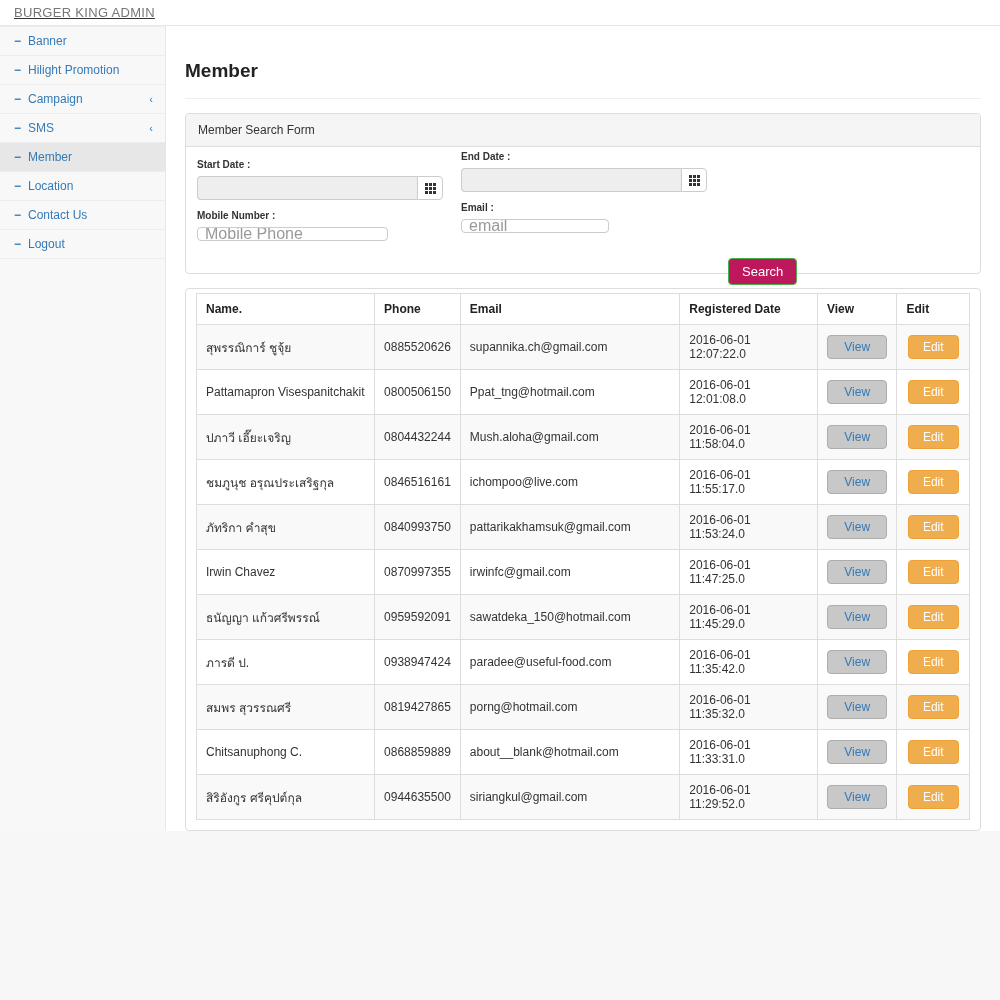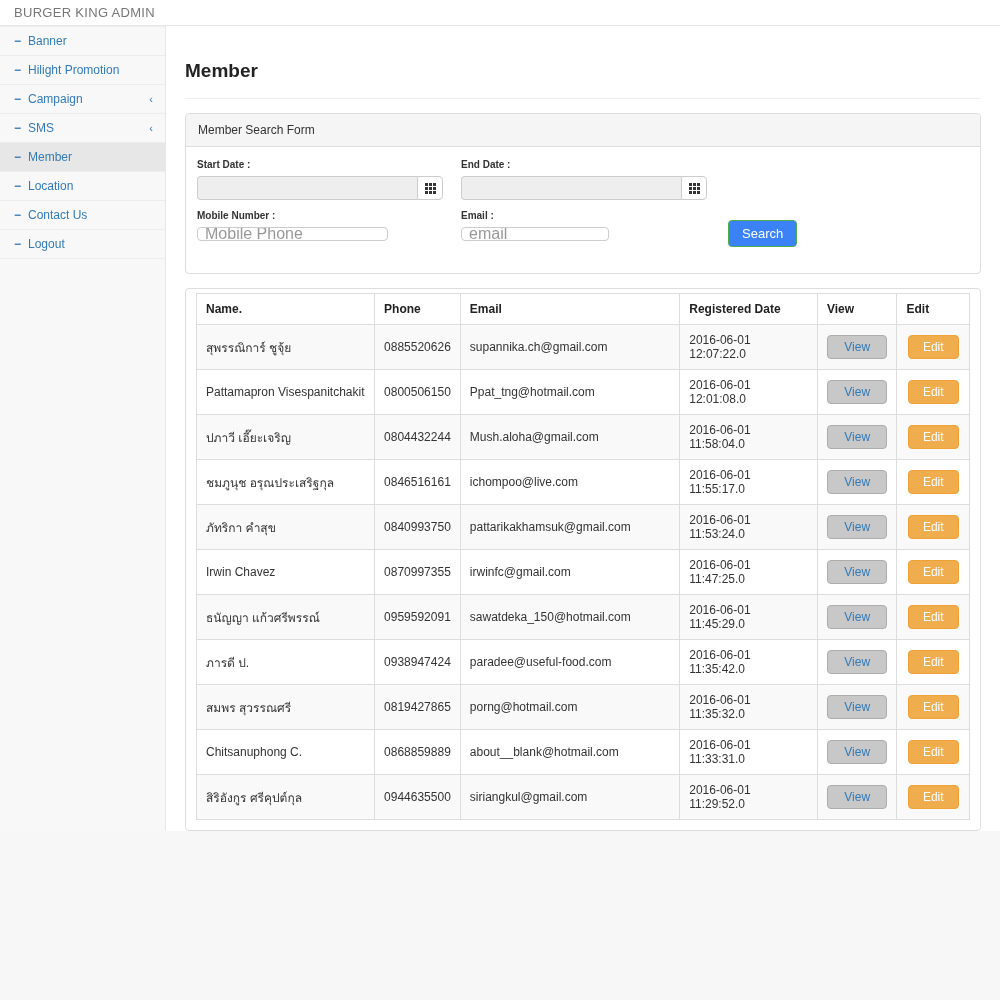--- a/index.html
+++ b/index.html
@@ -8,21 +8,21 @@
     font-family:"Liberation Sans", sans-serif;
     background:#f7f7f7;
     color:#333;
     font-size:12px;
   }
   .app { width:1000px; height:831px; overflow:hidden; background:#fff; }
 
   
   .navbar {
     height:26px; background:#fff; border-bottom:1px solid #e7e7e7;
-    display:flex; align-items:center; padding:0 14px;
+    display:flex; align-items:center; padding:0 14px;text-decoration:underline;
   }
   .navbar .brand { color:#777; font-size:13px; letter-spacing:.3px; }
 
   
   .layout { display:flex; height:805px; }
   .sidebar {
     width:166px; background:#f8f8f8; border-right:1px solid #e7e7e7;
     flex:none; height:100%;
   }
   .sidebar ul { list-style:none; border-top:1px solid #ededed; }
@@ -44,21 +44,21 @@
 
   .panel { border:1px solid #ddd; border-radius:4px; background:#fff; margin-top:14px; }
   .panel-heading {
     background:#f5f5f5; border-bottom:1px solid #ddd;
     border-radius:4px 4px 0 0; padding:9px 12px; font-size:12px; color:#333;
   }
 
   
   .search-body { padding:6px 11px 14px 11px; position:relative; height:126px; }
   .form-col-left { position:absolute; left:11px; top:8px; }
-  .form-col-right { position:absolute; left:275px; top:8px; }
+  .form-col-right { position:absolute; left:275px; top:0; }
   .form-label { font-weight:bold; font-size:10px; margin:4px 0 6px 0; display:block; }
   .input-group { display:flex; }
   .date-input {
     width:220px; height:24px; background:#eee; border:1px solid #ccc;
     border-right:none; border-radius:4px 0 0 4px; padding:0 6px; font-size:12px;
   }
   .date-btn {
     width:26px; height:24px; background:#fff; border:1px solid #ccc;
     border-radius:0 4px 4px 0; display:flex; align-items:center; justify-content:center;
     cursor:pointer;
@@ -70,22 +70,22 @@
   }
   .text-input::placeholder { color:#999; }
   .mobile-input { width:191px; }
   .email-input { width:148px; }
   .search-btn-wrap { position:absolute; left:542px; top:73px; }
   .btn {
     display:inline-block; border-radius:4px; font-size:12px; cursor:pointer;
     text-align:center; border:1px solid transparent; font-family:inherit;
   }
   .btn-search {
-    background:#3b82f6; border-color:#4cae4c; color:#fff;
-    padding:5px 13px; font-size:13px;
+    background:#be185d; border-color:#4cae4c; color:#fff;
+    padding:5px 13px; font-size:13px;margin-top:38px;
   }
 
   
   .results-body { padding:4px 10px 10px 10px; }
   table { border-collapse:collapse; width:100%; font-size:12px; }
   th, td { border:1px solid #ddd; padding:8px 9px; text-align:left; vertical-align:middle; }
   th { font-weight:bold; color:#222; }
   tbody tr:nth-child(odd) { background:#f9f9f9; }
   col.c-name  { width:181px; }
   col.c-phone { width:82px;  }

